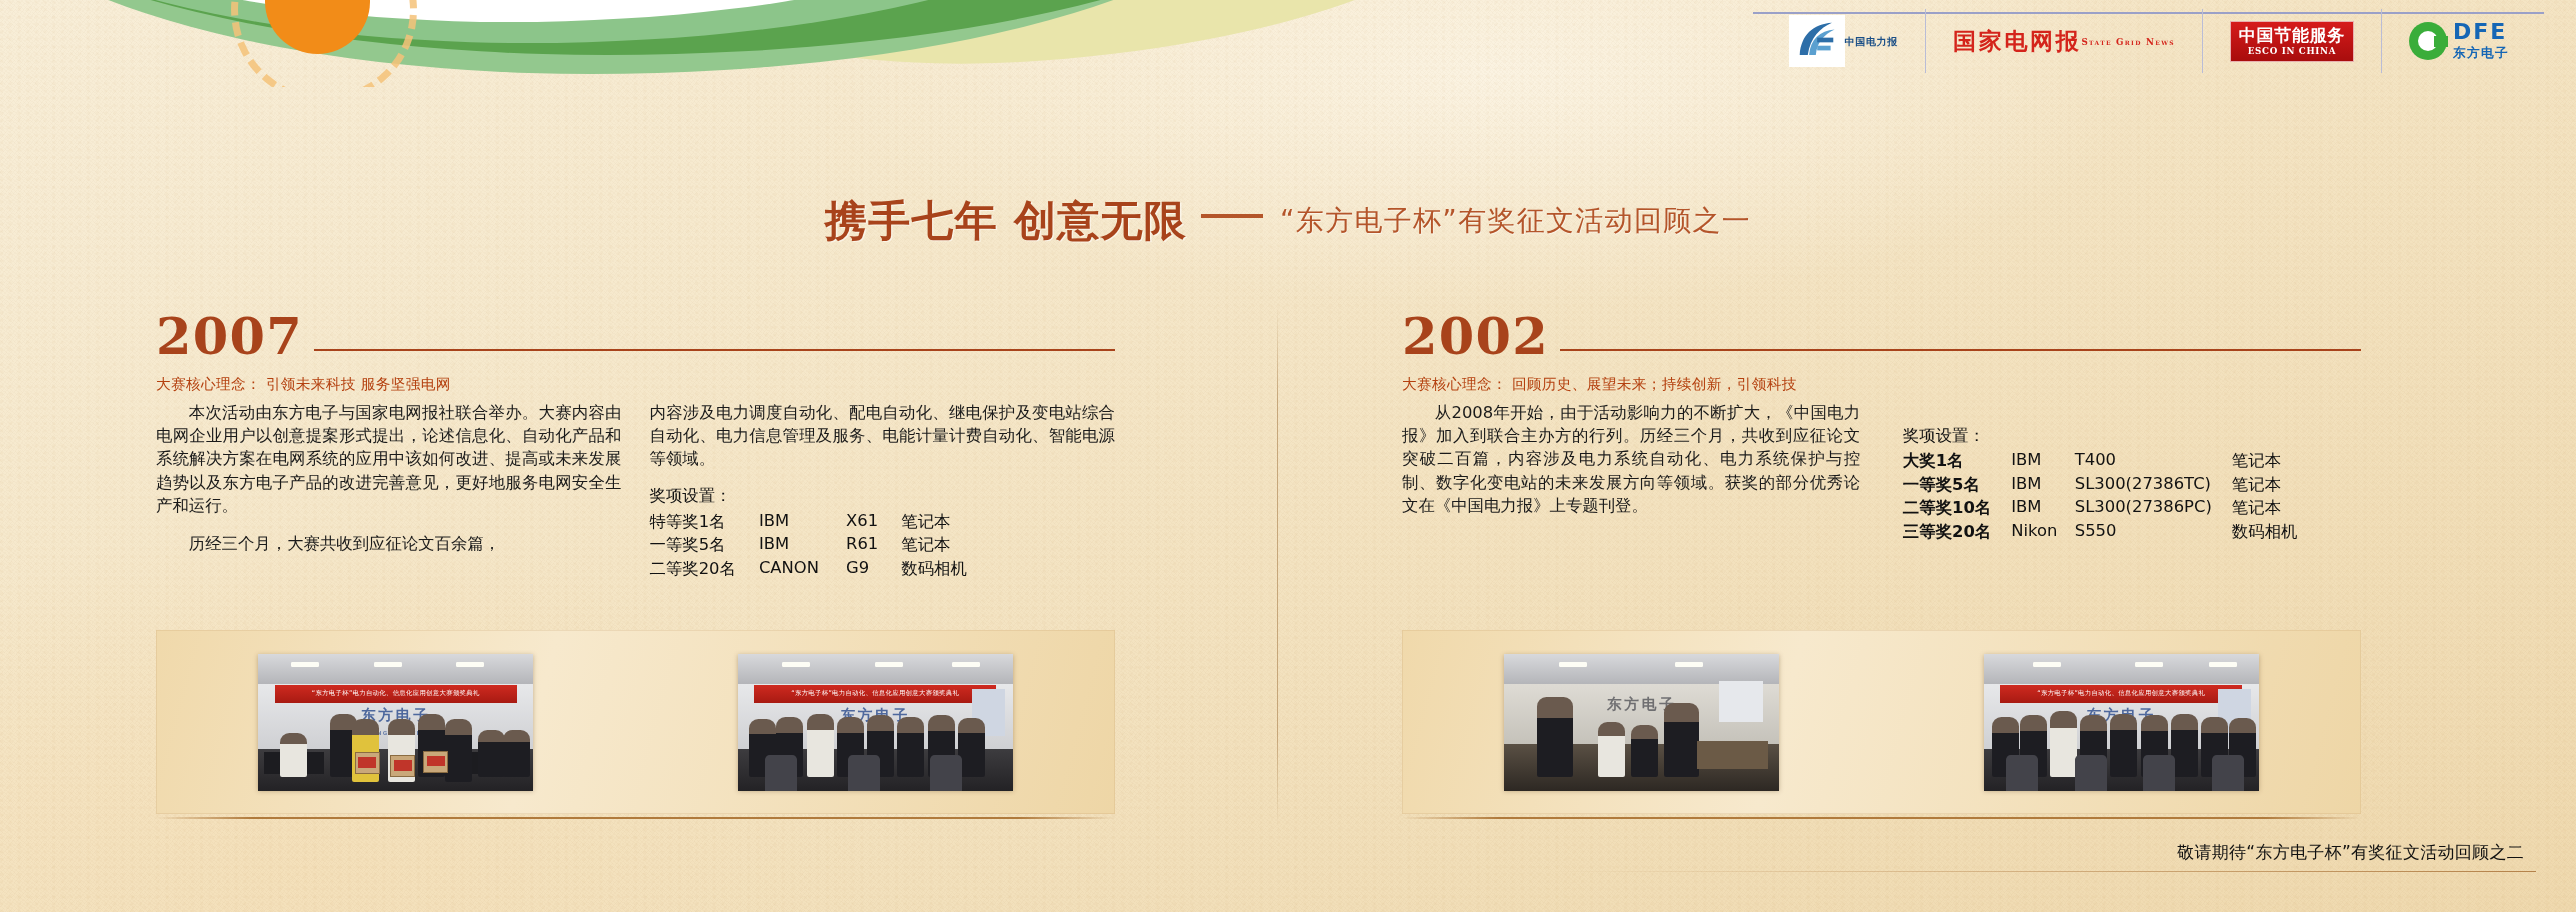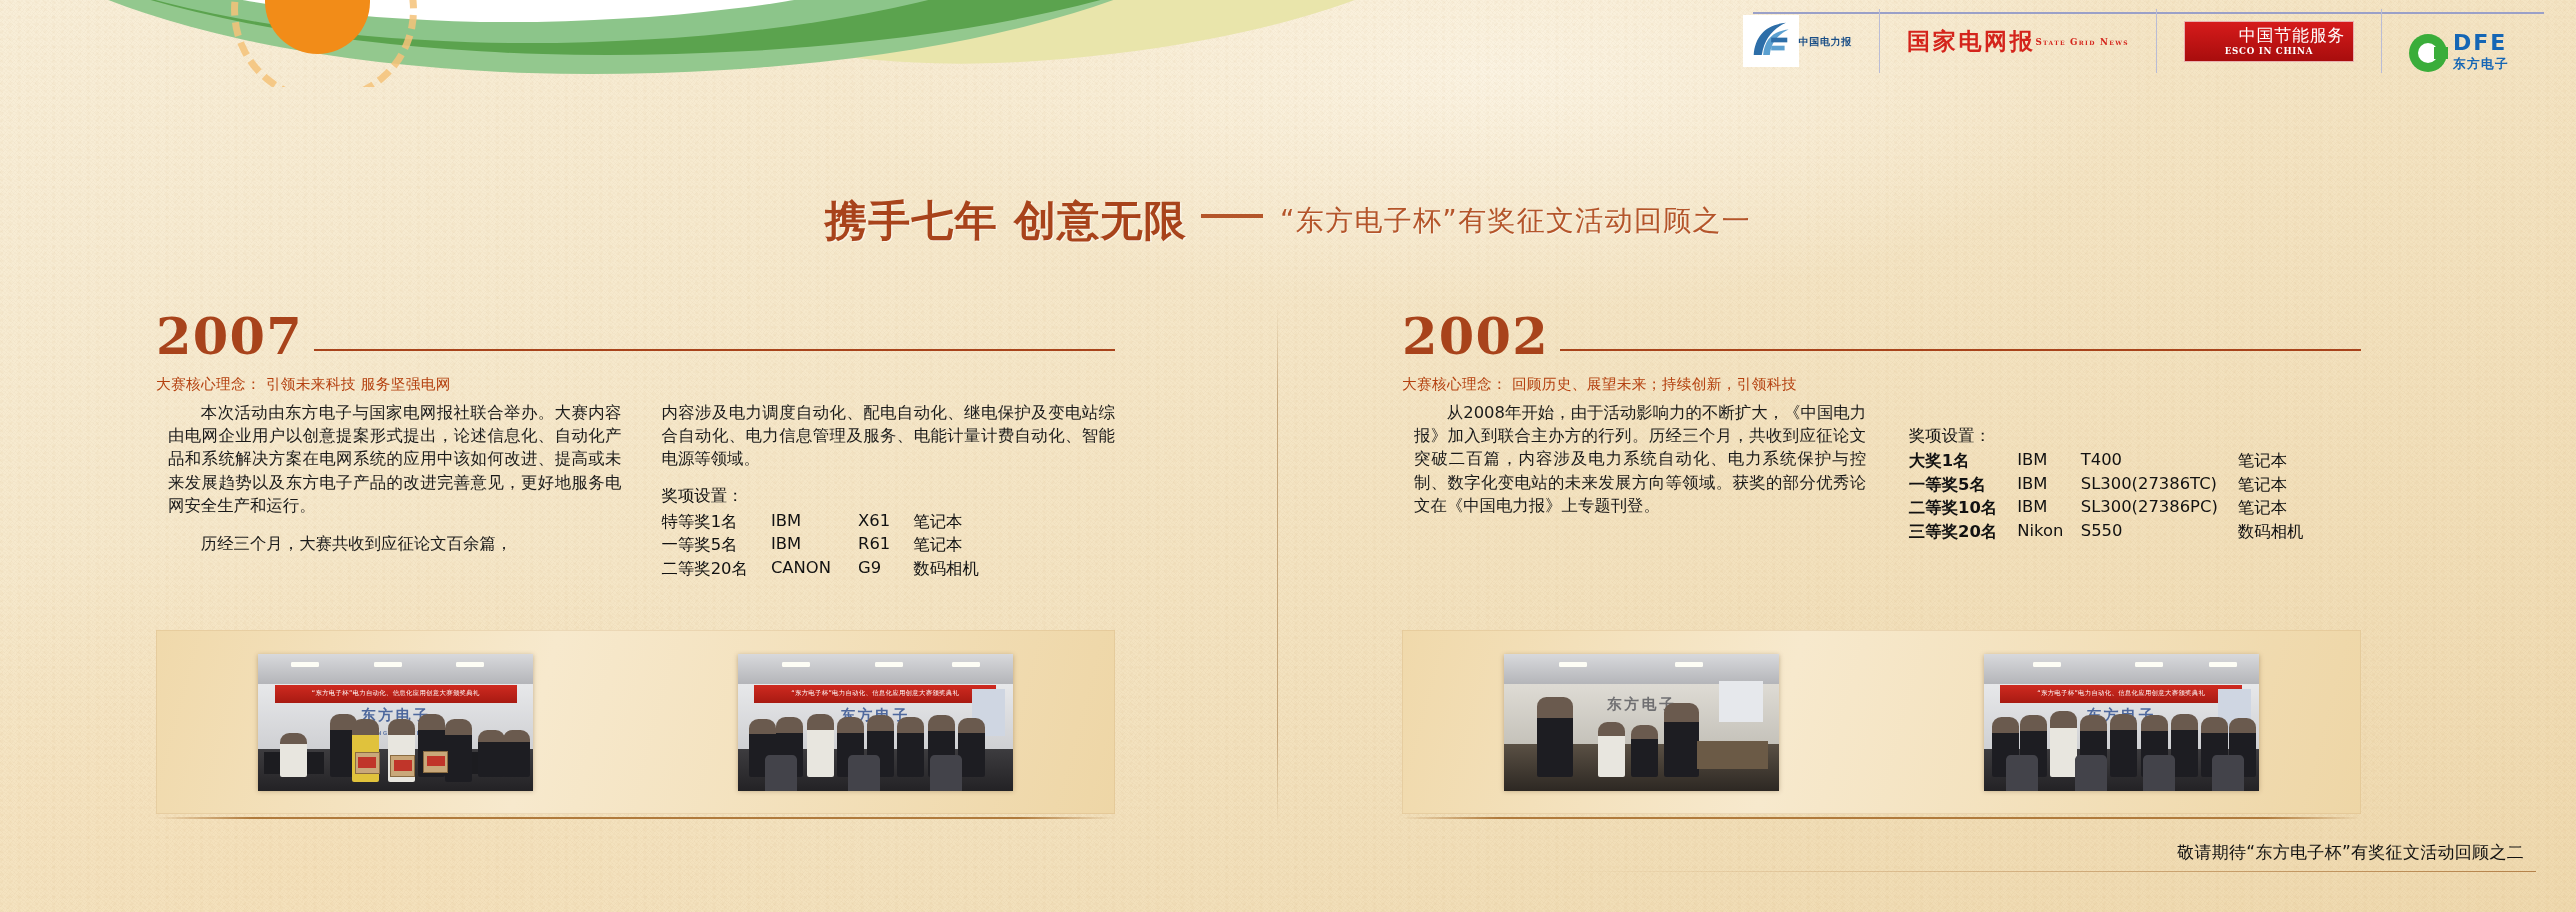--- a/index.html
+++ b/index.html
@@ -40,30 +40,30 @@
     background:#e9e5ab;border-radius:0 0 55% 45%/0 0 100% 100%;z-index:0;transform:rotate(-3deg);}
   .sun{position:absolute;left:265px;top:-51px;width:105px;height:105px;border-radius:50%;
     background:#f28c18;z-index:6;}
   .sunring{position:absolute;left:231px;top:-83px;width:172px;height:172px;border-radius:50%;
     z-index:5;border:7.4px dashed #f5c37a;opacity:.85;}
 
   
   .logos{position:absolute;right:40px;top:9.4px;display:flex;align-items:stretch;height:64px;z-index:9;}
   .logo-cell{display:flex;align-items:center;justify-content:center;
     padding:0 27px;border-right:1.3px solid #b9bcd6;}
-  .logo-cell:last-child{border-right:none;align-items:flex-end;}
+  .logo-cell:last-child{border-right:none;}
   .logo-rule{position:absolute;right:32px;top:12px;width:791px;height:2px;background:#9aa0c8;z-index:8;}
   .lg-cn{width:56px;height:52px;background:#fff;display:flex;align-items:center;justify-content:center;}
   .lg-cn svg{display:block;}
   .lg-cn-t{font-size:10px;color:#1a4e86;font-weight:bold;letter-spacing:0.7px;margin-top:1.3px;}
   .lg-sg-t{font-size:23px;color:#d4241b;font-weight:bold;font-family:"DejaVu Serif","Liberation Serif",serif;letter-spacing:2.7px;}
   .lg-sg-s{font-size:8.7px;color:#d4241b;font-family:"DejaVu Serif","Liberation Serif",serif;letter-spacing:1.3px;margin-top:2px;font-variant:small-caps;font-weight:bold;}
   .lg-esco{background:linear-gradient(180deg,#d61b1b,#a80d0d);border:1.3px solid #e8b0b0;
     padding:4.7px 8px;display:flex;flex-direction:column;align-items:center;}
-  .lg-esco-t{font-size:17px;color:#fff;font-weight:normal;letter-spacing:0.7px;line-height:1;margin-left:46px;}
+  .lg-esco-t{font-size:17px;color:#fff;font-weight:bold;letter-spacing:0.7px;line-height:1;}
   .lg-esco-s{font-size:8.7px;color:#fff;letter-spacing:0.7px;margin-top:2px;font-family:"DejaVu Serif","Liberation Serif",serif;font-weight:bold;}
   .lg-dfe{display:flex;align-items:center;gap:6px;}
   .lg-dfe-mark{width:38px;height:38px;border-radius:50%;background:#3aad3a;position:relative;}
   .lg-dfe-mark::after{content:"";position:absolute;left:8.7px;top:8.7px;width:20px;height:20px;
     border-radius:50%;background:#fff;}
   .lg-dfe-mark::before{content:"";position:absolute;right:-1.3px;top:13.4px;width:14.7px;height:11.4px;background:#3aad3a;z-index:2;}
   .lg-dfe-txt{display:flex;flex-direction:column;}
   .lg-dfe-en{font-size:22px;color:#1566b5;font-weight:bold;letter-spacing:2px;line-height:1;}
   .lg-dfe-cn{font-size:12.7px;color:#1566b5;font-weight:bold;letter-spacing:1.3px;margin-top:2px;}
 
@@ -84,21 +84,21 @@
   .divider{position:absolute;left:1277px;top:305px;width:1.3px;height:523px;
     background:linear-gradient(180deg,rgba(190,150,100,0) 0%,rgba(175,135,85,.65) 18%,rgba(175,135,85,.65) 82%,rgba(190,150,100,0) 100%);}
 
   .yr-row{display:flex;align-items:flex-end;gap:0;}
   .yr{font-family:"DejaVu Serif","Liberation Serif",serif;font-weight:bold;
     font-size:51px;color:#a8431b;line-height:.95;letter-spacing:1.3px;margin-top:24px;}
   .yr-line{flex:1;height:2px;background:#a8431b;margin:0 0 9.4px 10.7px;}
   .kicker{margin-top:14.7px;font-size:14.7px;color:#b4400f;letter-spacing:0.3px;}
 
   .body-2col{display:flex;gap:28px;margin-top:6.7px;}
-  .bodycol{flex:1;margin-left:12px;}
+  .bodycol{flex:1;}
   p.para{margin:0 0 14.7px 0;font-size:16.4px;line-height:1.42;color:#1a1a1a;
     text-align:justify;text-justify:inter-character;text-indent:2em;}
   p.para.noind{text-indent:0;}
   .awards-title{font-size:16.4px;color:#111;margin:1.3px 0 2.7px 0;}
   table.awards{border-collapse:collapse;font-size:16.4px;color:#111;}
   table.awards td{padding:0.7px 0;white-space:nowrap;vertical-align:top;}
   table.awards td.c1{padding-right:23px;}
   table.awards td.c2{padding-right:27px;}
   table.awards td.c3{padding-right:23px;}
 

